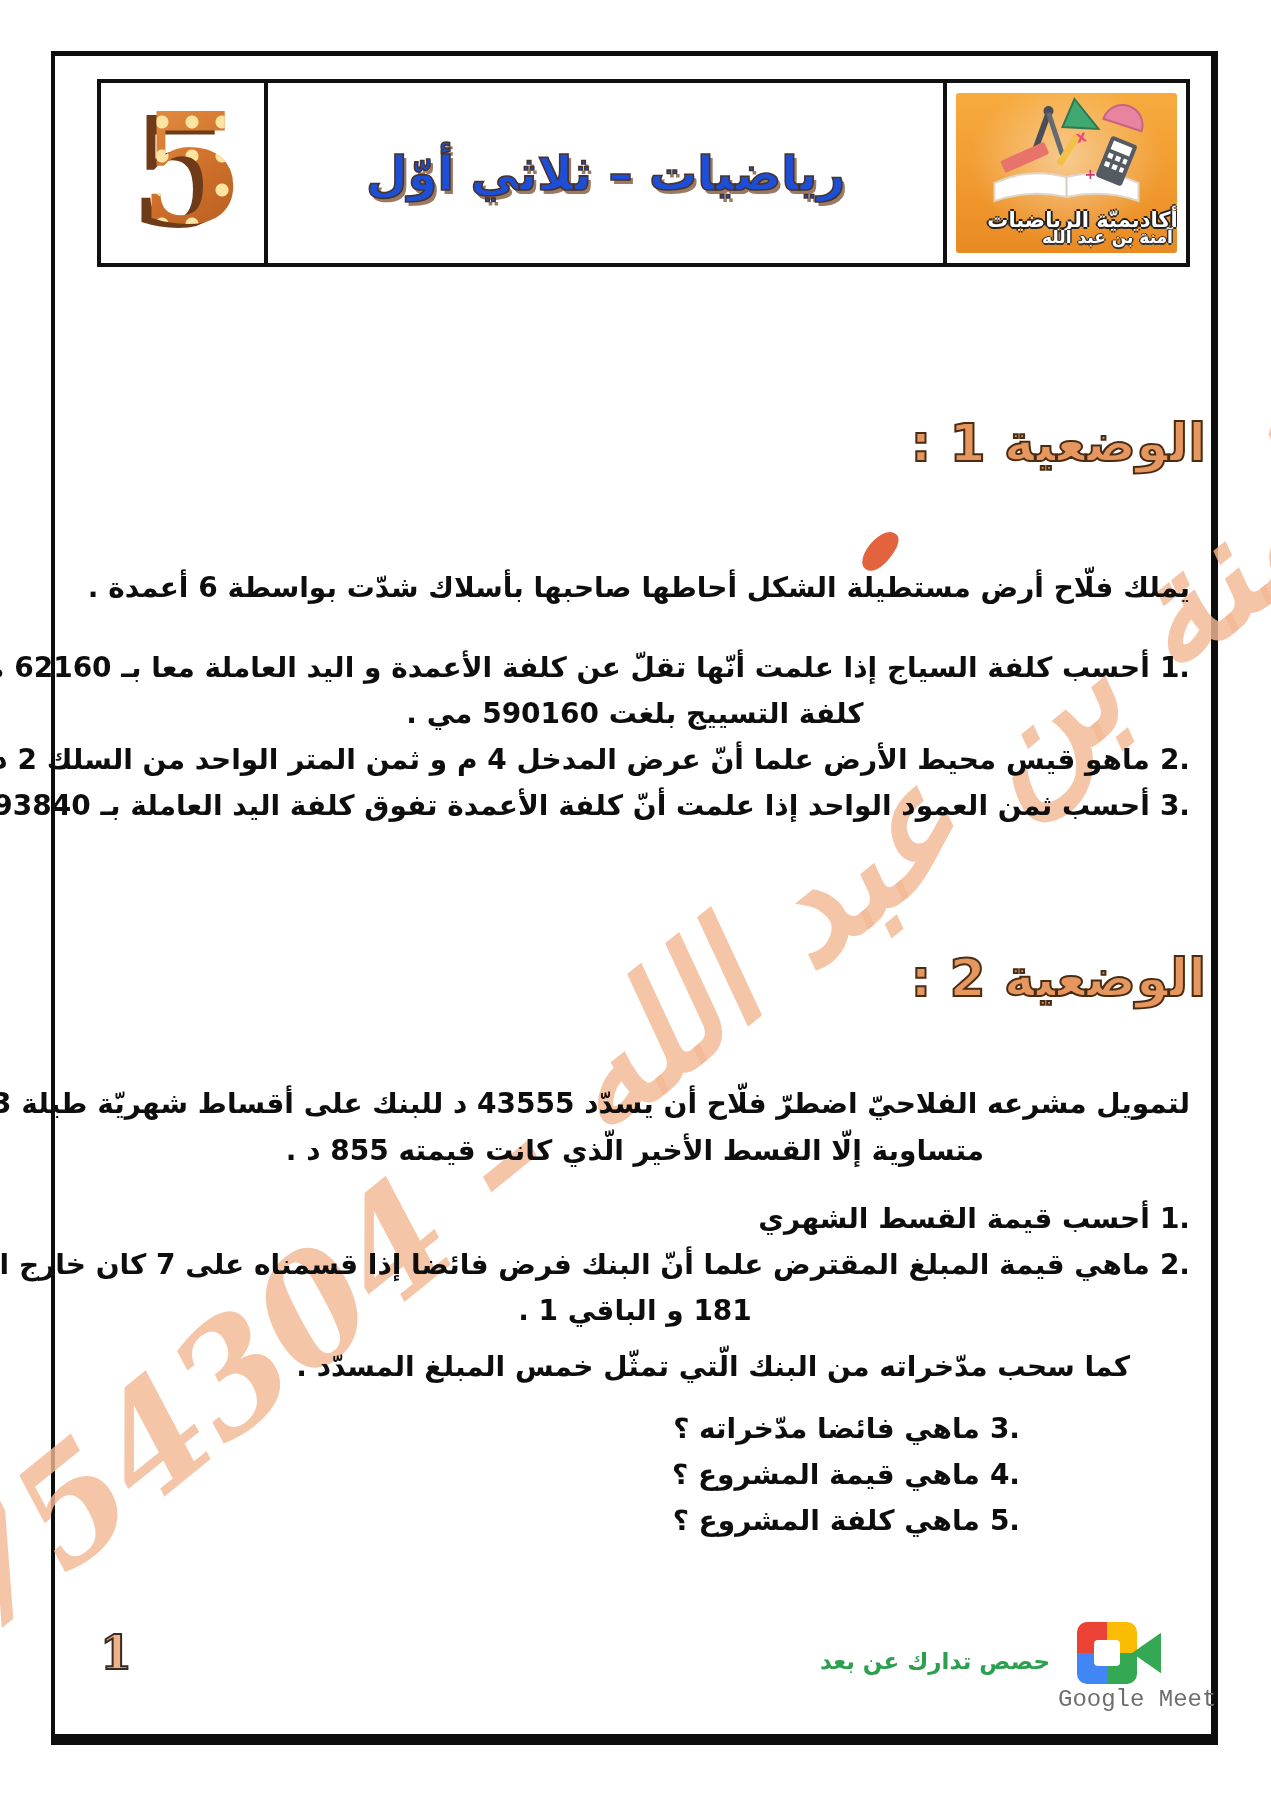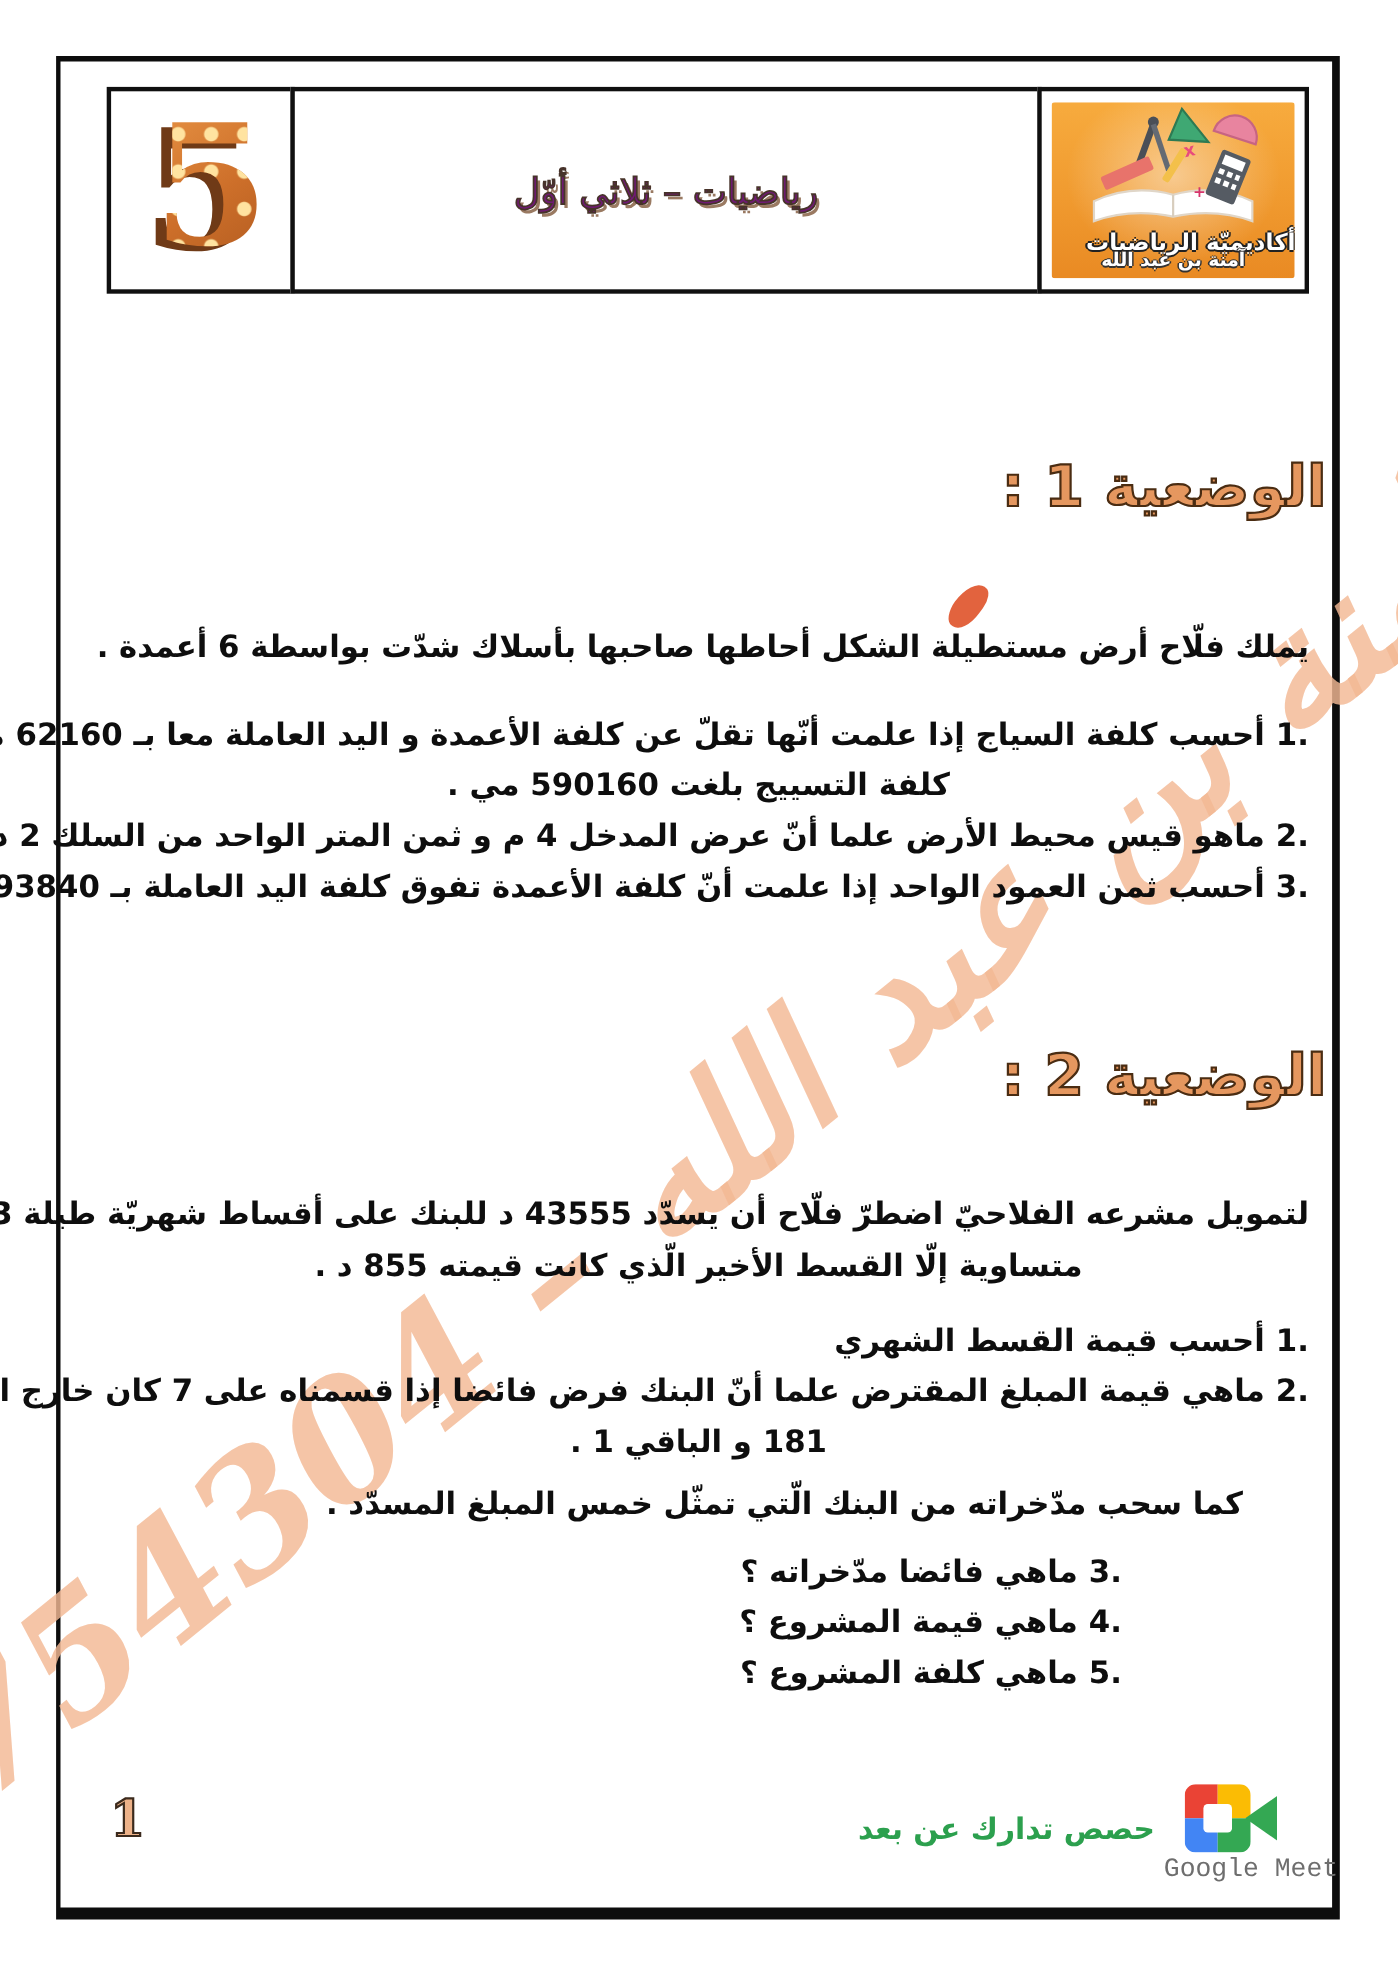--- a/index.html
+++ b/index.html
@@ -19,34 +19,34 @@
   
   .five{position:absolute;inset:0;}
   .five span{position:absolute;font-family:"DejaVu Serif",serif;font-weight:bold;font-size:152px;line-height:1;}
   .five-shadow{left:28px;top:14px;color:#6f3a17;}
   .five-face{left:38px;top:10px;
     background:
       radial-gradient(circle, #ffe3a0 0 6px, rgba(255,227,160,0) 7px) 8px 12px/30px 34px repeat,
       linear-gradient(145deg,#e89445 0%,#cd6f2a 55%,#b05a1f 100%);
     -webkit-background-clip:text;background-clip:text;color:transparent;}
   
-  .wtitle{font-weight:normal;font-size:33px;color:#701a75;direction:rtl;
+  .wtitle{font-weight:bold;font-size:48px;color:#1d4ed8;direction:rtl;
           -webkit-text-stroke:1.6px #47332a;text-shadow:3px 4px 0 #9a7a62;}
   
   .logo-box{position:absolute;inset:10px 9px;overflow:hidden;border-radius:3px;
     background:
       radial-gradient(ellipse at 50% 42%, rgba(255,255,255,.45), rgba(255,255,255,0) 62%),
       linear-gradient(180deg,#f7ab3e 0%,#f09a2f 55%,#e98a23 100%);}
   .logo-art{position:absolute;left:0;top:2px;width:100%;height:112px;}
   .logo-t1{position:absolute;left:0;bottom:21px;width:100%;text-align:center;font-weight:bold;
            font-size:21px;color:#ffffff;direction:rtl;
            text-shadow:-2px 0 0 #222,2px 0 0 #222,0 -2px 0 #222,0 2px 0 #222;padding-left:16px;}
   .logo-t2{position:absolute;left:0;bottom:6px;width:100%;text-align:center;font-weight:bold;
            font-size:17px;color:#ffffff;direction:rtl;
-           text-shadow:-1.5px 0 0 #333,1.5px 0 0 #333,0 -1.5px 0 #333,0 1.5px 0 #333;}
+           text-shadow:-1.5px 0 0 #333,1.5px 0 0 #333,0 -1.5px 0 #333,0 1.5px 0 #333;padding-left:41px;}
   
   .watermark{position:absolute;left:-180px;top:915px;width:1700px;height:210px;line-height:210px;
              text-align:center;transform:rotate(-39deg);transform-origin:center;
              font-family:"DejaVu Serif","DejaVu Sans",serif;font-style:italic;font-weight:bold;
              font-size:148px;color:rgba(243,184,148,0.82);white-space:nowrap;direction:rtl;
              z-index:1;pointer-events:none;}
   .wm-accent{position:absolute;left:868px;top:528px;width:24px;height:46px;background:#e0562e;
              border-radius:62% 38% 55% 45%;transform:rotate(36deg);opacity:.92;z-index:1;}
   
   .sec-head{position:absolute;right:65px;direction:rtl;font-weight:bold;font-size:52px;
@@ -54,21 +54,21 @@
   
   .body-txt{position:absolute;z-index:2;direction:rtl;text-align:right;font-weight:bold;
             font-size:28px;color:#0e0e0e;line-height:46px;white-space:nowrap;}
   .center-line{text-align:center;white-space:nowrap;}
   .li{display:flex;flex-direction:row;gap:10px;justify-content:flex-start;direction:rtl;}
   .num{direction:ltr;flex:0 0 auto;}
   
   .pageno{position:absolute;left:100px;top:1626px;z-index:2;font-family:"DejaVu Serif",serif;
           font-weight:bold;font-size:46px;color:#edb289;-webkit-text-stroke:2px #3b2a1d;}
   .green-txt{position:absolute;right:221px;top:1648px;z-index:2;direction:rtl;font-weight:bold;
-             font-size:27px;color:#2ca04e;white-space:nowrap;}
+             font-size:23px;color:#2ca04e;white-space:nowrap;}
   .meet{position:absolute;left:1077px;top:1622px;width:84px;height:62px;z-index:2;}
   .meet-body{position:absolute;left:0;top:0;width:60px;height:62px;border-radius:10px;overflow:hidden;}
   .meet-q{position:absolute;width:30px;height:31px;}
   .q-tl{left:0;top:0;background:#ea4335;}
   .q-tr{left:30px;top:0;background:#fbbc04;}
   .q-bl{left:0;top:31px;background:#4285f4;}
   .q-br{left:30px;top:31px;background:#34a853;}
   .meet-flag{position:absolute;left:55px;top:9px;width:29px;height:44px;background:#34a853;
              clip-path:polygon(0 50%,100% 4%,100% 96%);}
   .meet-center{position:absolute;left:17px;top:18px;width:26px;height:26px;background:#ffffff;border-radius:4px;}

